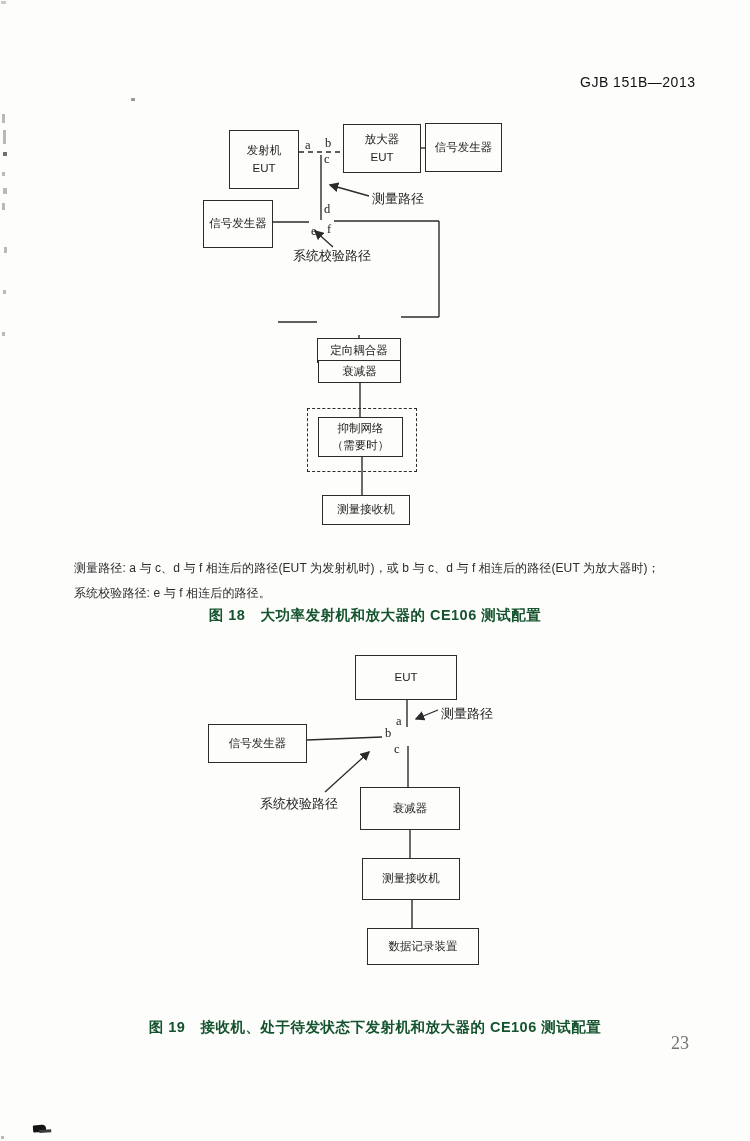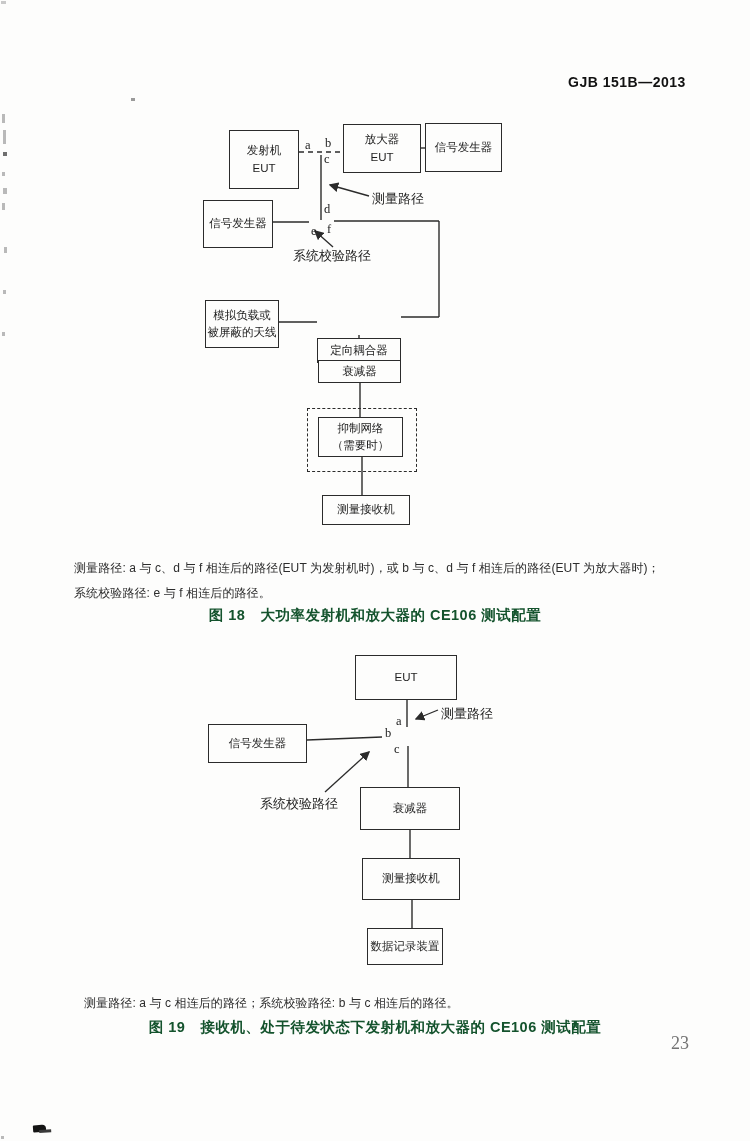--- a/index.html
+++ b/index.html
@@ -2,21 +2,21 @@
 <html><head>
 <meta charset="utf-8">
 <style>
   * { margin:0; padding:0; box-sizing:border-box; }
   html,body { background:#e8e8e8; }
   .page {
     position:relative; width:750px; height:1141px; background:#fdfdfc;
     font-family:"Liberation Sans", sans-serif; color:#222; overflow:hidden;
   }
   .hdr {
-    position:absolute; left:568px; top:74px; font-size:14px; font-weight:bold;
+    position:absolute; left:580px; top:74px; font-size:14px; font-weight:normal;
     color:#111; letter-spacing:0.5px;
   }
   svg.overlay { position:absolute; left:0; top:0; }
   .box {
     position:absolute; border:1.4px solid #2b2b2b; background:#fdfdfc;
     display:flex; align-items:center; justify-content:center; text-align:center;
     white-space:pre-line; font-size:11.5px; line-height:1.5; color:#1d1d1d;
   }
   .dashedbox {
     position:absolute; border:1.3px dashed #2b2b2b; background:transparent;
@@ -81,22 +81,20 @@
     <line x1="438" y1="710" x2="416" y2="719" stroke="#2b2b2b" stroke-width="1.3" marker-end="url(#ah)"></line>
     <line x1="325" y1="792" x2="369" y2="752" stroke="#2b2b2b" stroke-width="1.3" marker-end="url(#ah)"></line>
   </svg>
 
   <div class="box" style="left:229px;top:130px;width:70px;height:59px;">发射机
 EUT</div>
   <div class="box" style="left:343px;top:124px;width:78px;height:49px;">放大器
 EUT</div>
   <div class="box" style="left:425px;top:123px;width:77px;height:49px;">信号发生器</div>
   <div class="box" style="left:203px;top:200px;width:70px;height:48px;">信号发生器</div>
-  <div class="box" style="left:205px;top:300px;width:74px;height:48px;">模拟负载或
-被屏蔽的天线</div>
   <div class="box" style="left:317px;top:310px;width:84px;height:25px;margin-top:28px;">定向耦合器</div>
   <div class="box" style="left:318px;top:360px;width:83px;height:23px;">衰减器</div>
   <div class="dashedbox" style="left:307px;top:408px;width:110px;height:64px;"></div>
   <div class="box" style="left:318px;top:417px;width:85px;height:40px;">抑制网络
 （需要时）</div>
   <div class="box" style="left:322px;top:495px;width:88px;height:30px;">测量接收机</div>
 
   <div class="pt" style="left:305px;top:138px;">a</div>
   <div class="pt" style="left:325px;top:136px;">b</div>
   <div class="pt" style="left:324px;top:152px;">c</div>
@@ -108,30 +106,29 @@
   <div class="plabel" style="left:293px;top:247px;">系统校验路径</div>
 
   <div class="note" style="left:58px;top:560px;">测量路径: a 与 c、d 与 f 相连后的路径(EUT 为发射机时)，或 b 与 c、d 与 f 相连后的路径(EUT 为放大器时)；</div>
   <div class="note" style="left:58px;top:585px;">系统校验路径: e 与 f 相连后的路径。</div>
   <div class="caption" style="top:606px;">图 18　大功率发射机和放大器的 CE106 测试配置</div>
 
   <div class="box" style="left:355px;top:655px;width:102px;height:45px;">EUT</div>
   <div class="box" style="left:208px;top:724px;width:99px;height:39px;">信号发生器</div>
   <div class="box" style="left:360px;top:787px;width:100px;height:43px;">衰减器</div>
   <div class="box" style="left:362px;top:858px;width:98px;height:42px;">测量接收机</div>
-  <div class="box" style="left:367px;top:928px;width:76px;height:37px;">数据记录装置</div>
+  <div class="box" style="left:367px;top:928px;width:112px;height:37px;">数据记录装置</div>
 
   <div class="pt" style="left:396px;top:714px;">a</div>
   <div class="pt" style="left:385px;top:726px;">b</div>
   <div class="pt" style="left:394px;top:742px;">c</div>
 
   <div class="plabel" style="left:441px;top:705px;">测量路径</div>
   <div class="plabel" style="left:260px;top:795px;">系统校验路径</div>
 
-  <div class="note" style="left:68px;top:995px;">测量路径: a 与 c 相连后的路径；系统校验路径: b 与 c 相连后的路径。</div>
   <div class="caption" style="top:1018px;">图 19　接收机、处于待发状态下发射机和放大器的 CE106 测试配置</div>
 
   <div class="pageno">23</div>
 
   <div class="blob"></div>
   <div class="speck" style="left:1px;top:1px;width:5px;height:3px;background:#c9c9c9;"></div>
   <div class="speck" style="left:131px;top:98px;width:4px;height:3px;background:#9a9a9a;"></div>
   <div class="speck" style="left:2px;top:114px;width:3px;height:9px;"></div>
   <div class="speck" style="left:3px;top:130px;width:3px;height:14px;"></div>
   <div class="speck" style="left:3px;top:152px;width:4px;height:4px;background:#6f6f6f;"></div>

